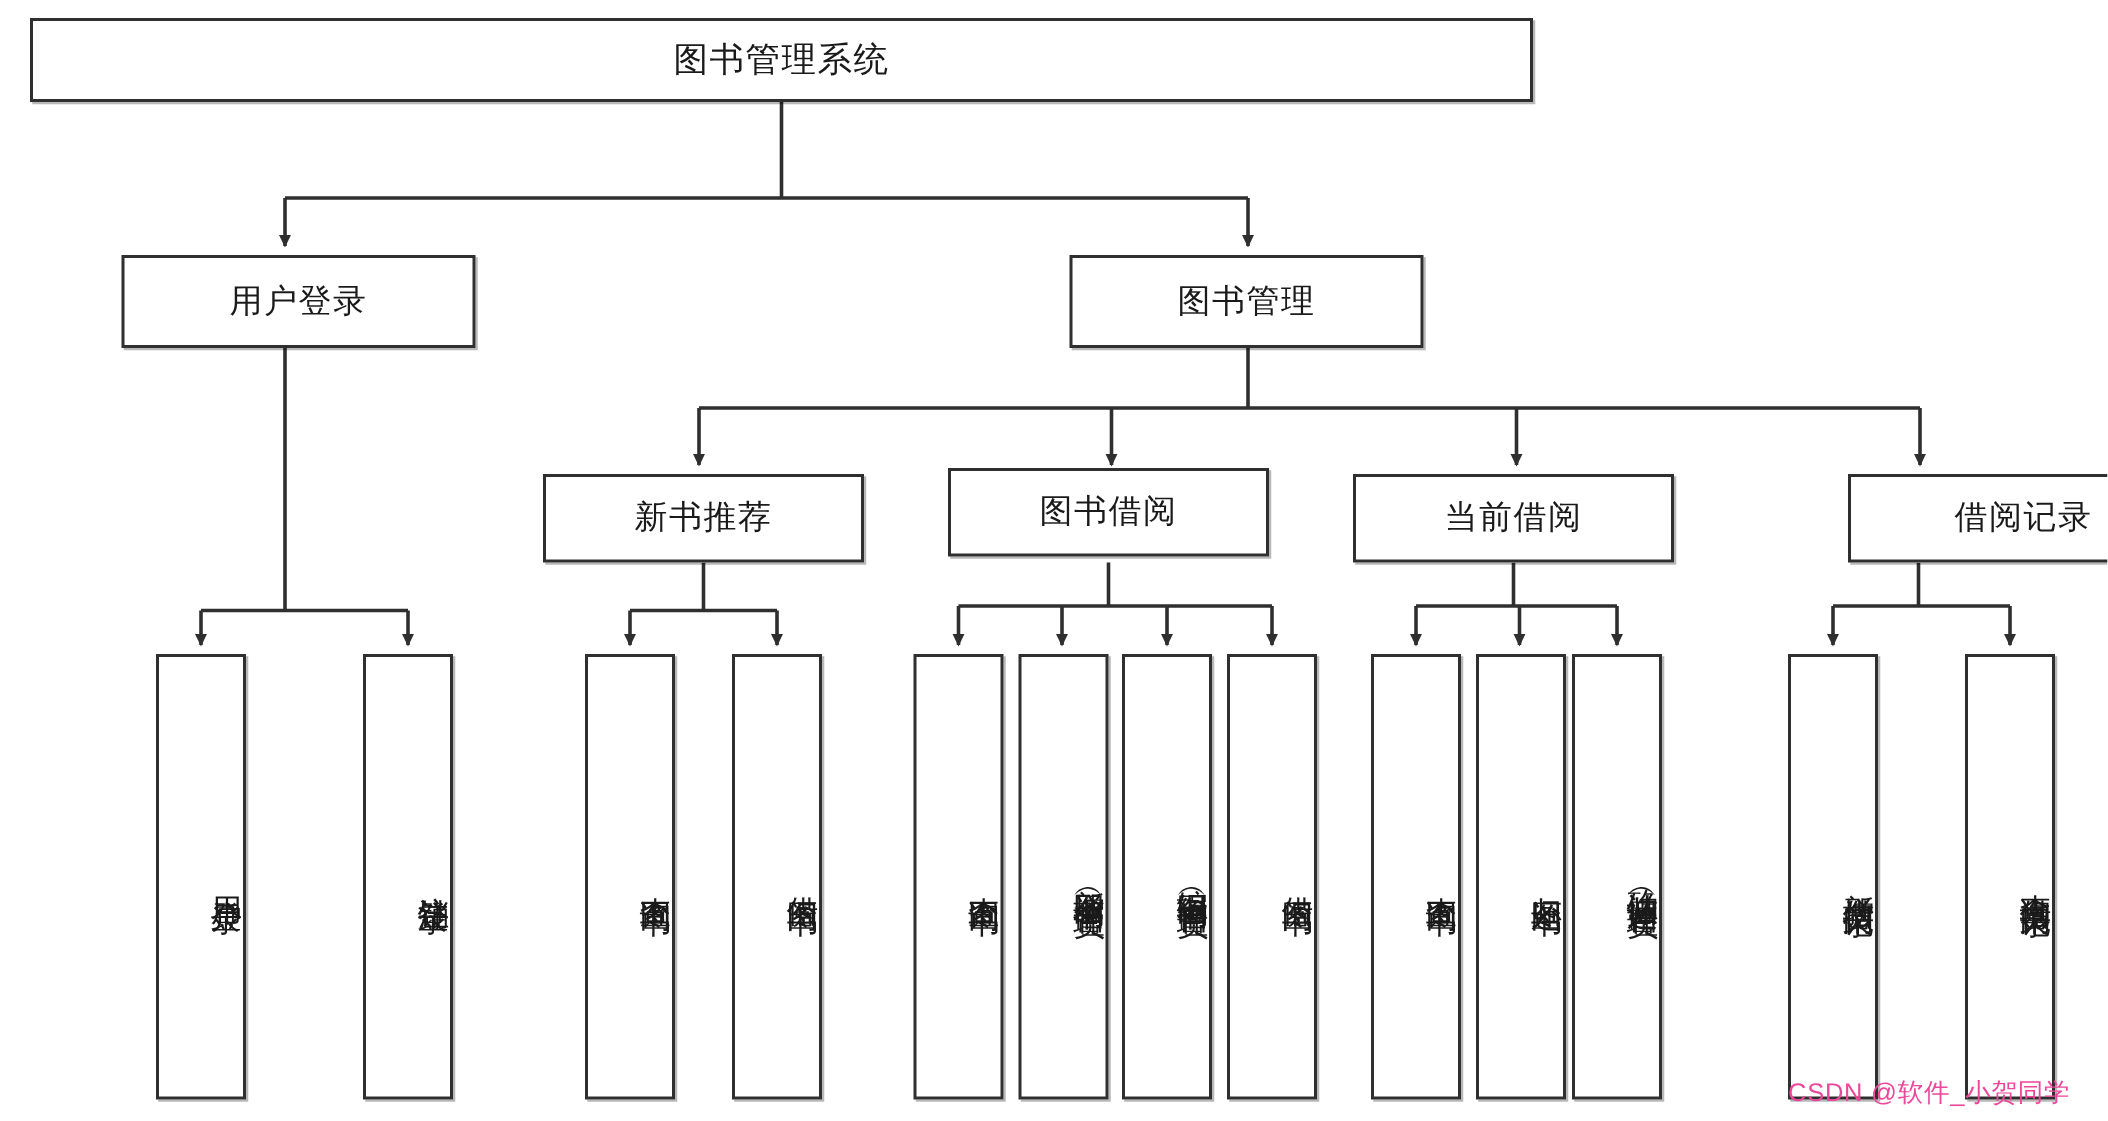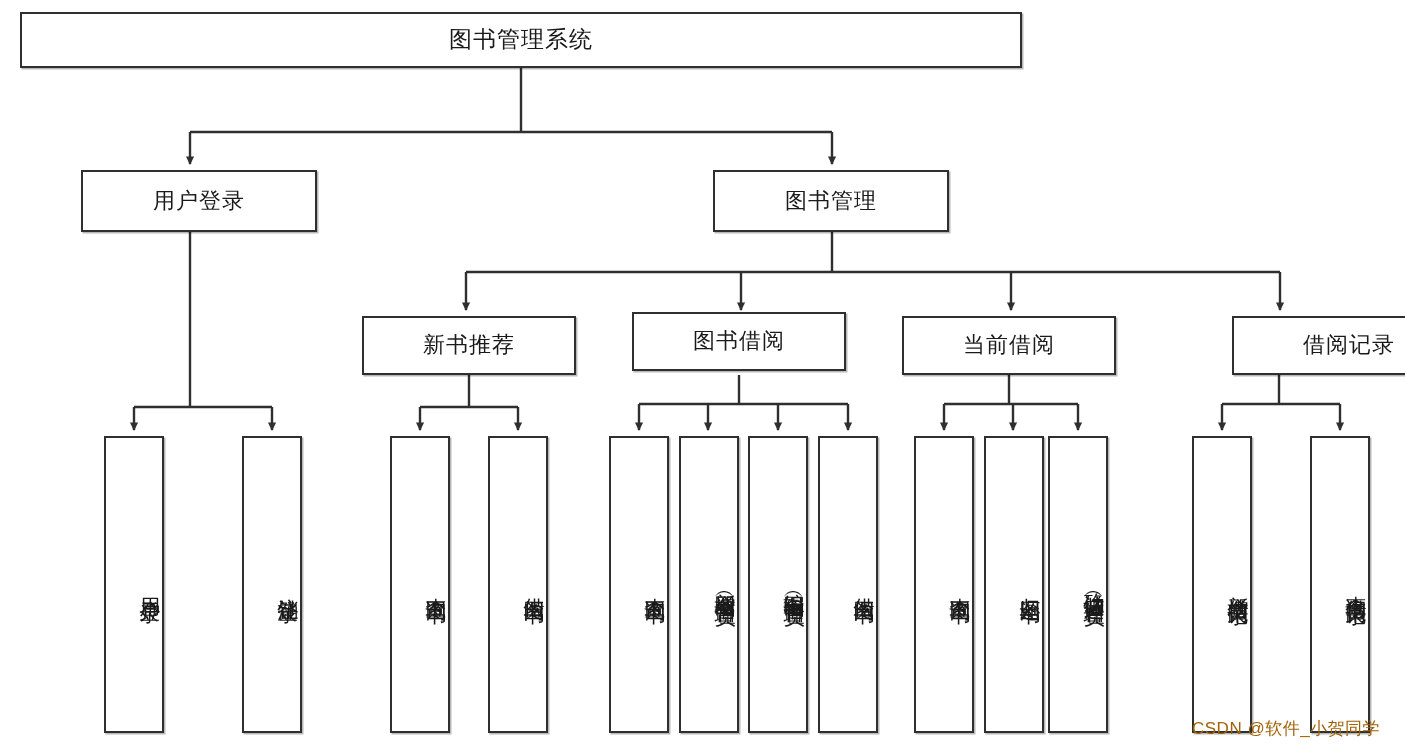--- a/index.html
+++ b/index.html
@@ -59,21 +59,21 @@
   .node.vert > .vlabel {
     writing-mode: vertical-rl;
     text-orientation: upright;
     display: block;
     white-space: normal;
     max-height: 100%;
   }
   .watermark {
     position: absolute;
     font-size: 17px;
-    color: #a16207;
+    color: #ec4899;
     letter-spacing: 0.5px;
     white-space: nowrap;
     user-select: none;
   }
 </style>
 </head>
 <body>
 
 <div id="canvas">
 

